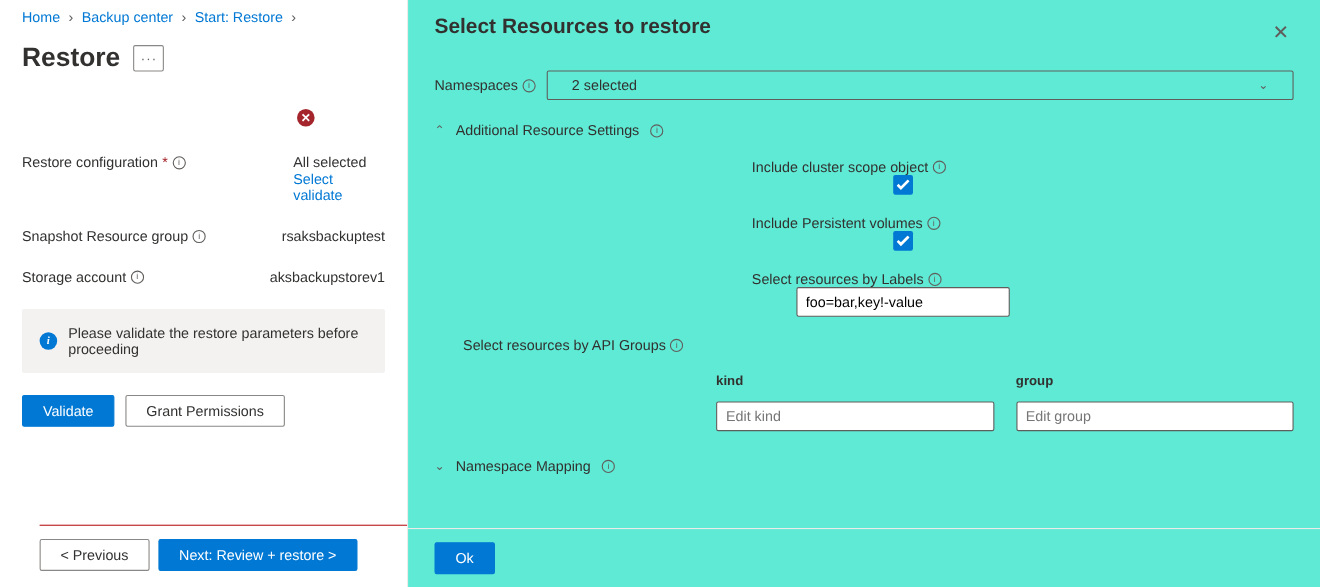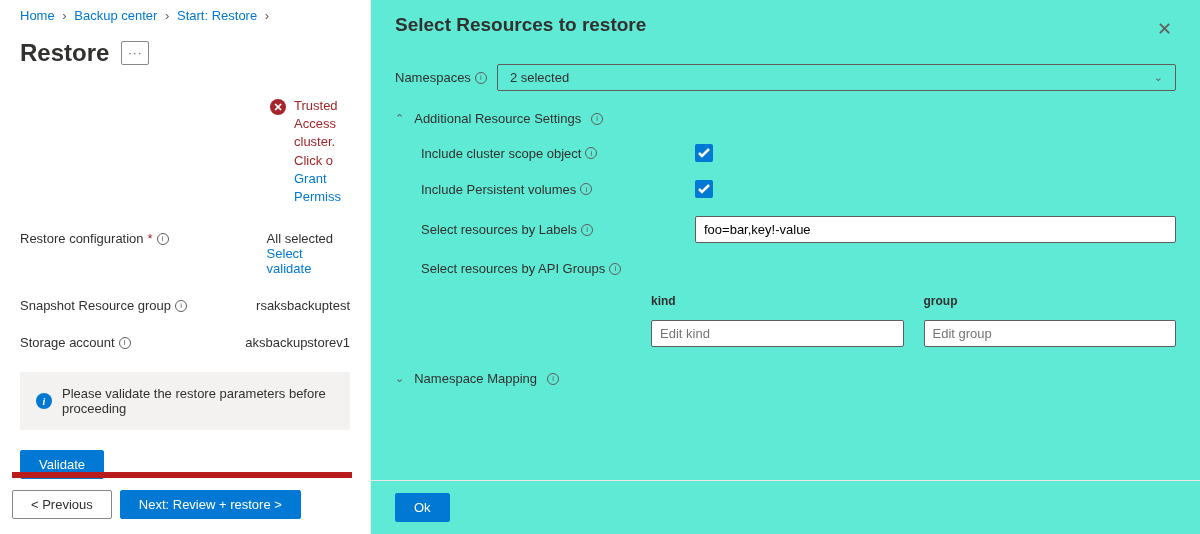--- a/index.html
+++ b/index.html
@@ -27,41 +27,41 @@
     .link-action { color: #0078d4; cursor: pointer; font-size: 13px; }
     
     .info-banner { background: #f3f2f1; border-radius: 2px; padding: 14px 16px; display: flex; align-items: center; gap: 10px; margin: 20px 0; }
     .info-banner-icon { width: 16px; height: 16px; border-radius: 50%; background: #0078d4; color: #fff; font-size: 10px; display: flex; align-items: center; justify-content: center; font-style: italic; font-weight: bold; flex-shrink: 0; font-family: Georgia, serif; }
     
     .btn-row { display: flex; gap: 10px; margin-top: 20px; }
     .btn { padding: 6px 18px; border-radius: 2px; font-size: 13px; cursor: pointer; border: 1px solid transparent; }
     .btn-primary { background: #0078d4; color: #fff; border-color: #0078d4; }
     .btn-secondary { background: #fff; color: #323130; border: 1px solid #8a8886; }
     
-    .footer-btns { position: absolute; bottom: 15px; left: 12px; display: flex; gap: 8px; padding-top: 12px; border-top: 6px solid #b91c1c; width: 340px; }
+    .footer-btns { position: absolute; bottom: 15px; left: 36px; display: flex; gap: 8px; padding-top: 12px; border-top: 1px solid #b91c1c; width: 340px; }
     
     
     .right-blade { position: absolute; left: 370px; top: 0; right: 0; height: 534px; background: #5eead4; border-left: 1px solid #edebe9; display: flex; flex-direction: column; }
     .blade-header { padding: 14px 24px 10px 24px; display: flex; justify-content: space-between; align-items: flex-start; }
     .blade-title { font-size: 19px; font-weight: 600; }
     .close-icon { font-size: 18px; color: #605e5c; cursor: pointer; padding: 4px; }
     
     .blade-body { flex: 1; overflow-y: auto; padding: 10px 24px; position: relative; }
     .blade-body::-webkit-scrollbar { width: 14px; }
     .blade-body::-webkit-scrollbar-thumb { background: #c8c6c4; border-radius: 7px; border: 3px solid #fff; }
     
     .ns-row { display: flex; align-items: center; gap: 10px; margin-bottom: 20px; }
     .ns-label { font-size: 13px; display: flex; align-items: center; gap: 4px; }
-    .select-box { flex: 1; border: 1px solid #605e5c; border-radius: 2px; padding: 5px 12px; display: flex; justify-content: space-between; align-items: center; cursor: pointer; font-size: 13px; gap: 24px; }
+    .select-box { flex: 1; border: 1px solid #605e5c; border-radius: 2px; padding: 5px 22px; display: flex; justify-content: space-between; align-items: center; cursor: pointer; font-size: 13px; gap: 24px; }
     .chevron { font-size: 11px; color: #605e5c; }
     
     .section-header { display: flex; align-items: center; gap: 10px; margin-bottom: 18px; cursor: pointer; font-size: 13px; }
     .section-chevron { font-size: 11px; color: #605e5c; }
     
-    .setting-row { display: flex; align-items: center; margin-bottom: 18px; padding-left: 26px; }
+    .setting-row { display: flex; align-items: center; margin-bottom: 18px; padding-left: 26px; flex-direction: column; }
     .setting-label { width: 230px; font-size: 13px; display: flex; align-items: center; gap: 4px; }
     .setting-control { flex: 1; padding-left: 44px; }
     
     .checkbox { width: 18px; height: 18px; background: #0078d4; border-radius: 2px; display: flex; align-items: center; justify-content: center; cursor: pointer; }
     .checkbox svg { stroke: #fff; stroke-width: 2.5; fill: none; }
     
     .text-input { width: 100%; border: 1px solid #605e5c; border-radius: 2px; padding: 5px 8px; font-size: 13px; }
     
     .radio-group { display: flex; flex-direction: column; gap: 8px; border: 2px solid #d13438; padding: 6px 12px 6px 4px; width: 130px; }
     .radio-item { display: flex; align-items: center; gap: 8px; cursor: pointer; }
@@ -89,25 +89,20 @@
     <span class="sep">›</span>
   </div>
 
   <div class="page-title-row">
     <h1 class="page-title">Restore</h1>
     <div class="more-btn">···</div>
   </div>
 
   <div class="error-row">
     <div class="error-icon">✕</div>
-    <div class="error-text">
-      <span>Trusted Access</span><br>
-      <span>cluster. Click o</span>
-      <a>Grant Permiss</a>
-    </div>
   </div>
 
   <div class="form-row">
     <div class="form-label">
       <span>Restore configuration</span>
       <span class="required">*</span>
       <span class="info-icon">i</span>
     </div>
     <div>
       <div class="form-value">All selected</div>
@@ -131,20 +126,21 @@
     <div class="form-value">aksbackupstorev1</div>
   </div>
 
   <div class="info-banner">
     <div class="info-banner-icon">i</div>
     <span>Please validate the restore parameters before proceeding</span>
   </div>
 
   <div class="btn-row">
     <button class="btn btn-primary">Validate</button>
+    <button class="btn btn-secondary">Grant Permissions</button>
   </div>
 
   <div class="footer-btns">
     <button class="btn btn-secondary">&lt; Previous</button>
     <button class="btn btn-primary">Next: Review + restore &gt;</button>
   </div>
 </div>
 
 <div class="right-blade">
   <div class="blade-header">

